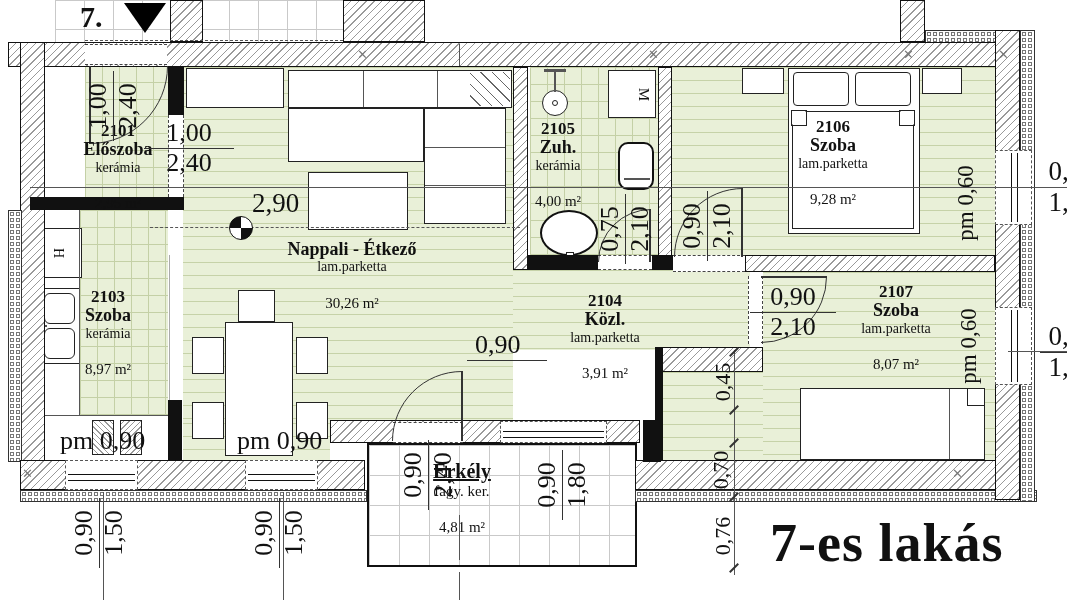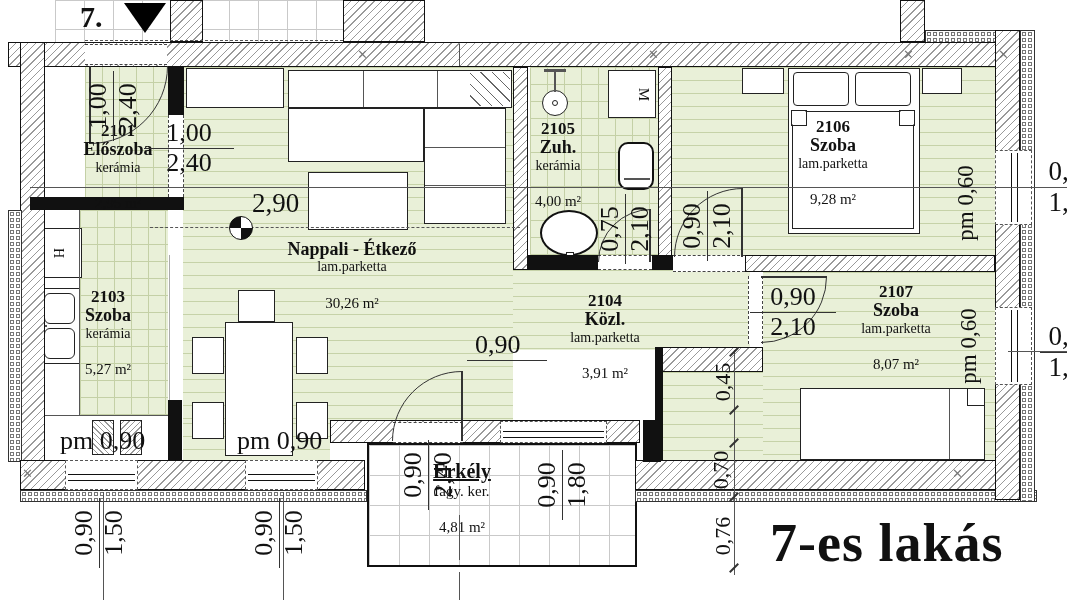--- a/index.html
+++ b/index.html
@@ -242,21 +242,21 @@
   </div>
   <div class="lab" style="left:282px;top:240px;width:140px;">
     <div class="rnm">Nappali - Étkező</div>
     <div class="rfl">lam.parketta</div>
     <div class="rar">30,26 m²</div>
   </div>
   <div class="lab" style="left:62px;top:288px;width:92px;">
     <div class="rid">2103</div>
     <div class="rnm">Szoba</div>
     <div class="rfl">kerámia</div>
-    <div class="rar">5,27 m²</div>
+    <div class="rar">8,97 m²</div>
   </div>
   <div class="lab" style="left:550px;top:292px;width:110px;">
     <div class="rid">2104</div>
     <div class="rnm">Közl.</div>
     <div class="rfl">lam.parketta</div>
     <div class="rar">3,91 m²</div>
   </div>
   <div class="lab" style="left:510px;top:120px;width:96px;">
     <div class="rid">2105</div>
     <div class="rnm">Zuh.</div>

